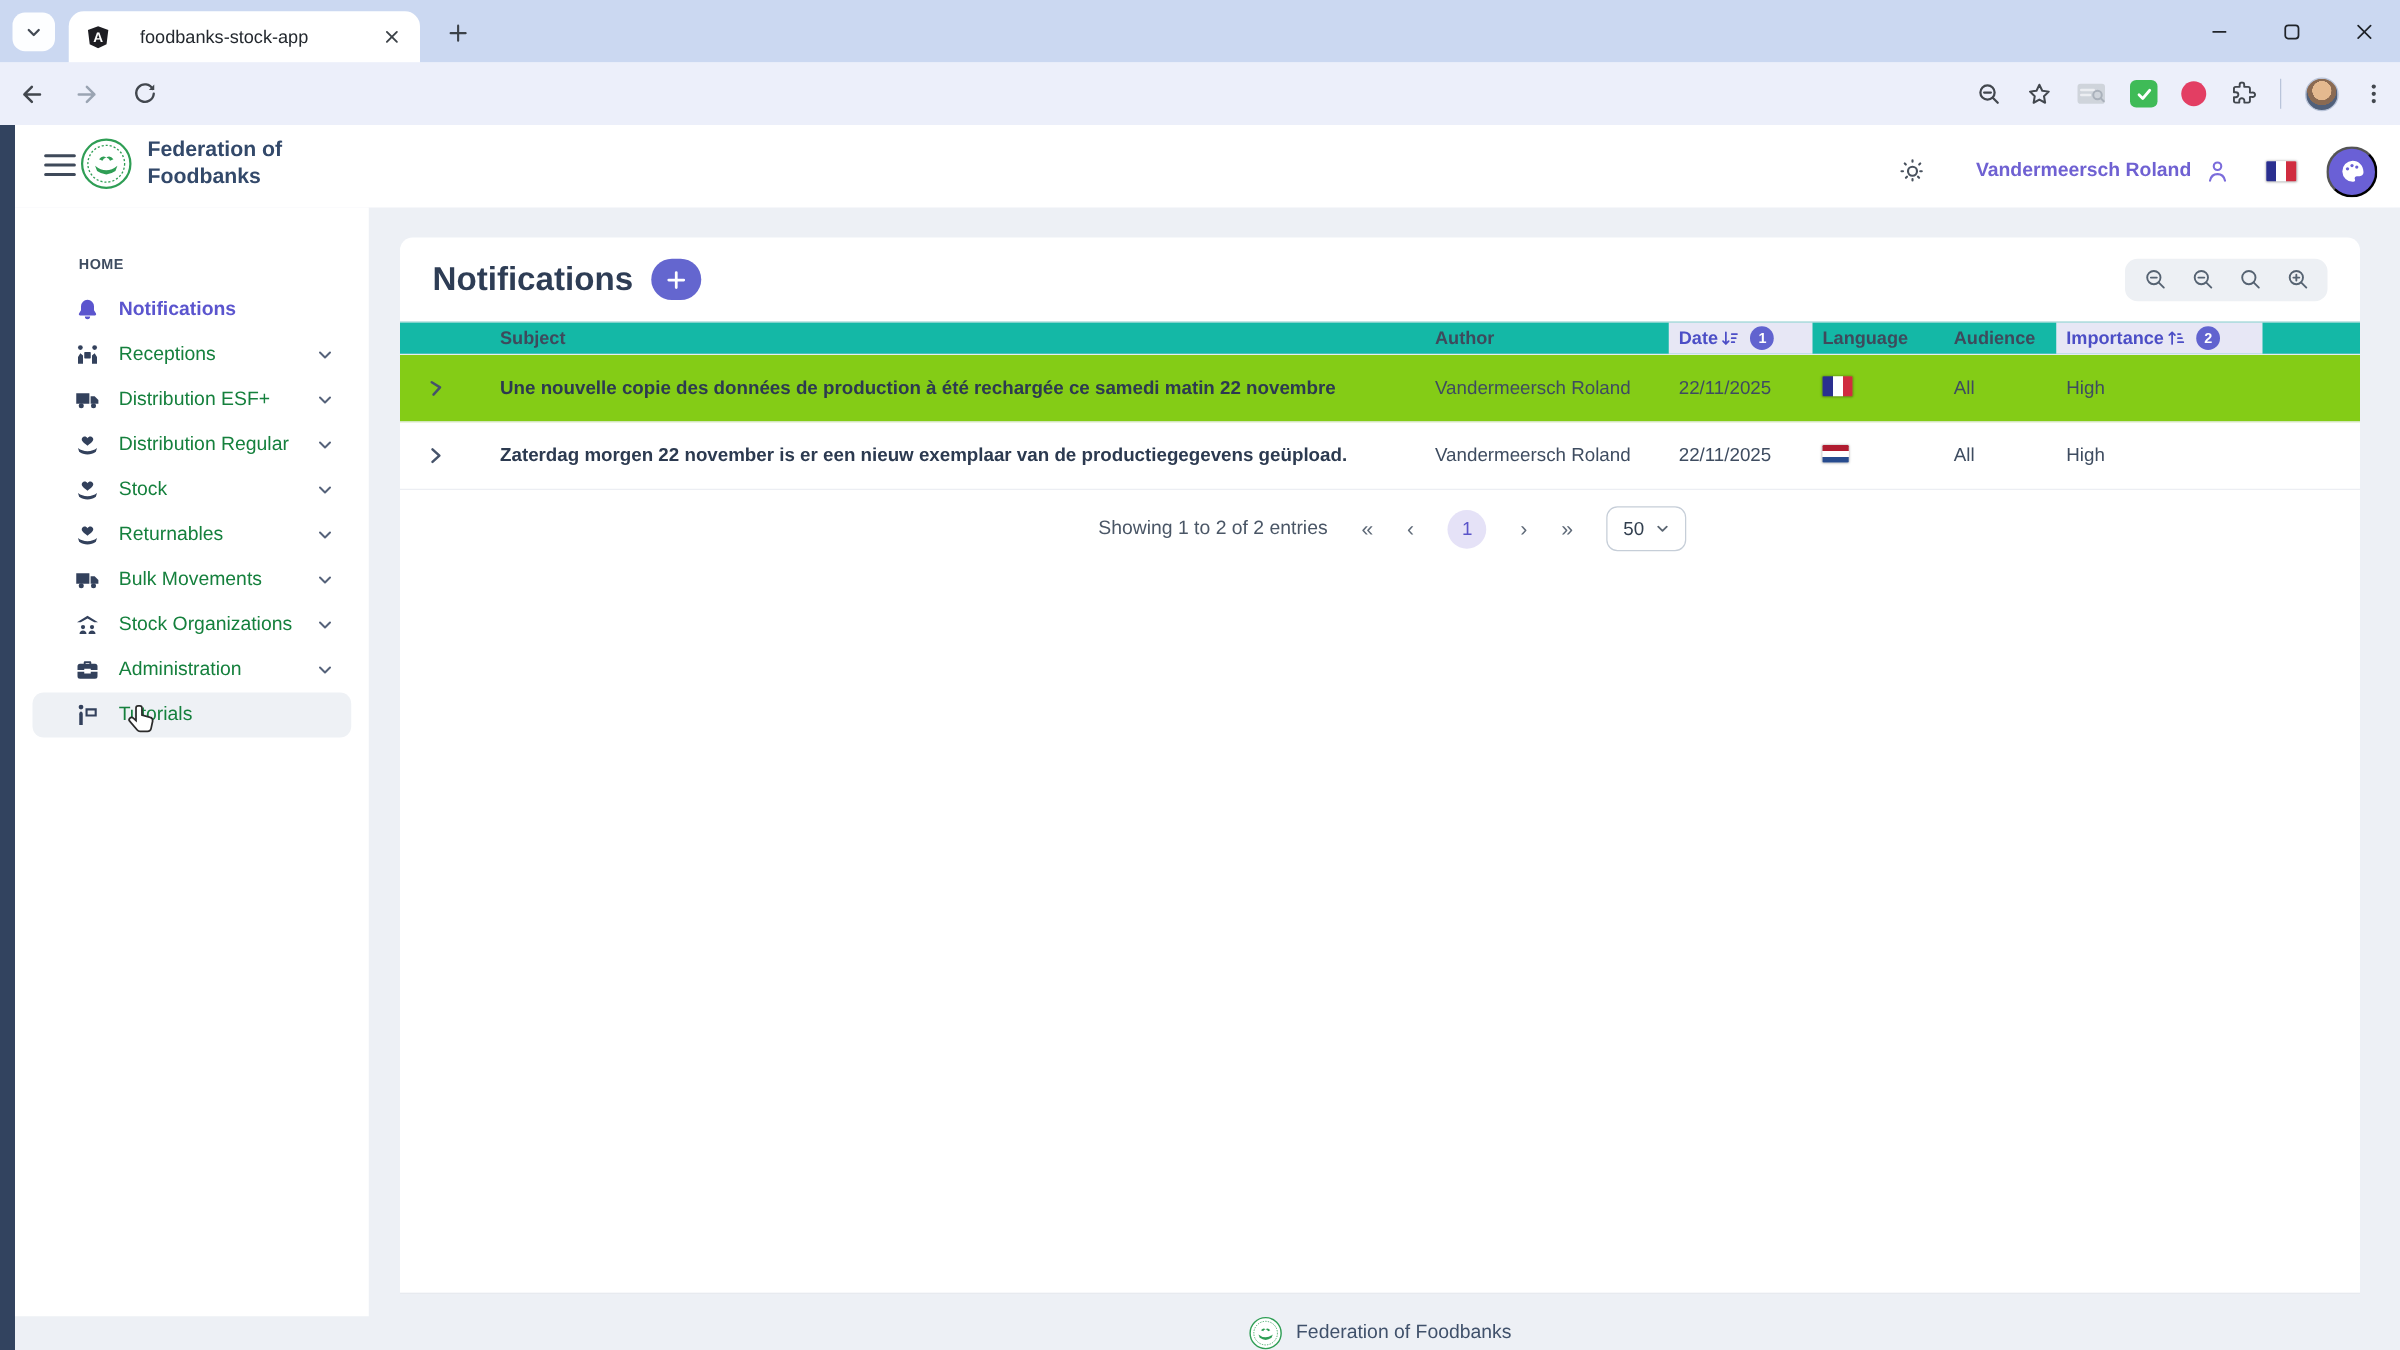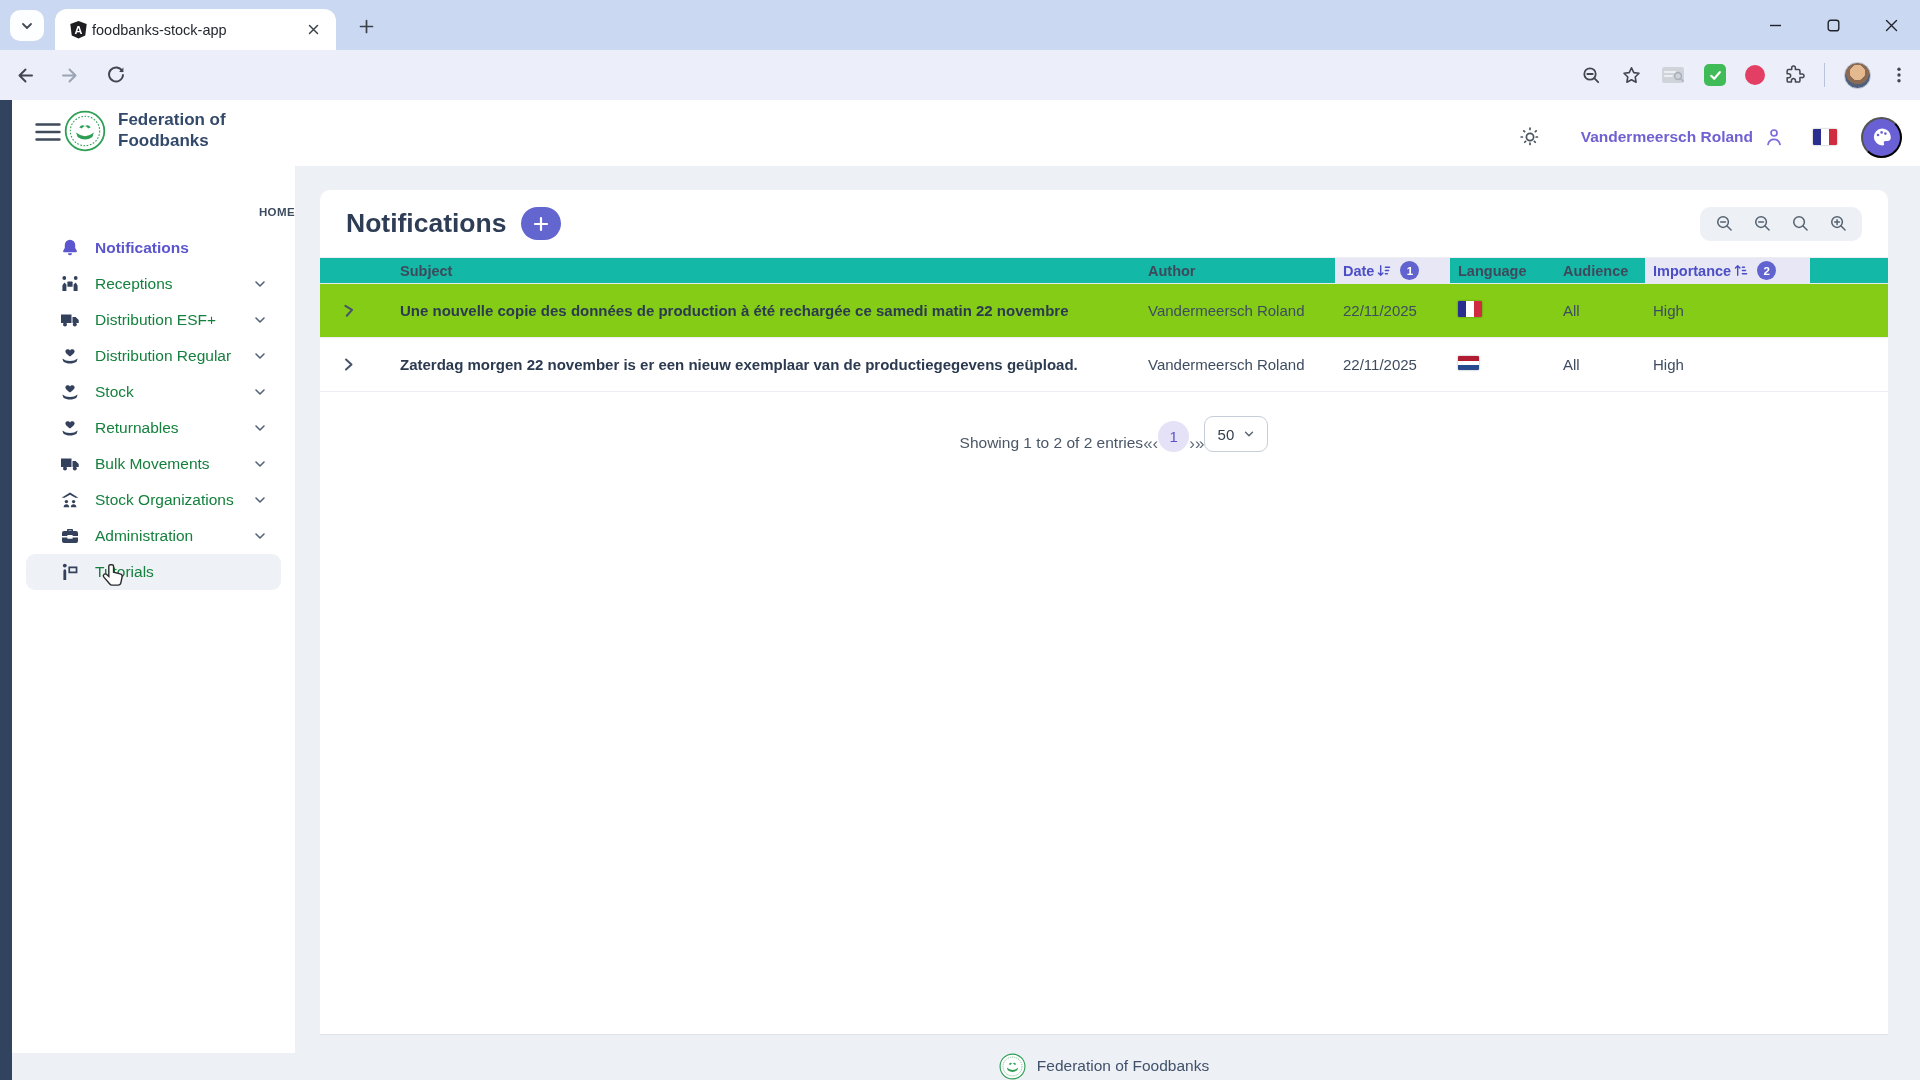--- a/index.html
+++ b/index.html
@@ -4,21 +4,21 @@
 <style>
   * { box-sizing:border-box; }
   html,body { margin:0; padding:0; }
   body { width:1920px; height:1080px; font-family:"Liberation Sans",sans-serif; }
   .screen { position:relative; width:1920px; height:1080px; background:#fff; overflow:hidden; }
 
   
   .tabbar { position:absolute; top:0; left:0; right:0; height:50px; background:#cbd8f1; }
   .tabsearch { position:absolute; left:10px; top:10px; width:34px; height:31px; background:#fdfeff; border-radius:10px; display:flex; align-items:center; justify-content:center; }
   .tab { position:absolute; left:55px; top:9px; width:281px; height:41px; background:#fff; border-radius:12px 12px 0 0; display:flex; align-items:center; padding:0 12px 0 14px; }
-  .tab-title { font-size:14.5px; color:#23282e; margin-left:4px; flex:1; white-space:nowrap; overflow:hidden; }
+  .tab-title { font-size:14.5px; color:#23282e; margin-left:24px; flex:1; white-space:nowrap; overflow:hidden; }
   .tab-close { width:22px; height:22px; display:flex; align-items:center; justify-content:center; border-radius:50%; }
   .newtab { position:absolute; left:352px; top:12px; width:28px; height:28px; display:flex; align-items:center; justify-content:center; }
   .wincontrols { position:absolute; right:0; top:0; height:50px; display:flex; }
   .wc { width:58px; height:50px; display:flex; align-items:center; justify-content:center; }
 
   .toolbar { position:absolute; top:50px; left:0; right:0; height:50px; background:#eceffa; }
   .tb-left { position:absolute; left:14px; top:0; height:100%; display:flex; gap:25px; align-items:center; }
   .omnibox { position:absolute; left:155px; top:57px; width:1375px; height:37px; background:#fff; border-radius:19px; display:flex; align-items:center; padding:0 14px; }
   .url { font-size:14.5px; color:#2b323c; margin-left:10px; white-space:nowrap; overflow:hidden; }
   .tb-right { position:absolute; right:12px; top:0; height:100%; display:flex; align-items:center; gap:19px; }
@@ -36,21 +36,21 @@
   .flag { width:21px; height:14px; border-radius:1px; box-shadow:0 0 2px rgba(0,0,0,.4); display:inline-block; }
   .flag-fr { background:linear-gradient(to right,#2a2f8f 0 33.4%,#fff 33.4% 66.7%,#d02c3f 66.7%); width:24px; height:16px; }
   .flag-nl { background:linear-gradient(to bottom,#b01c30 0 33.4%,#fff 33.4% 66.7%,#274b8e 66.7%); }
   .palettebtn { width:41px; height:41px; border-radius:50%; background:#6a60d6; display:flex; align-items:center; justify-content:center; margin-left:24px; }
   .hdr-flag { margin-left:28px; }
 
   
   .navstrip { position:absolute; top:100px; left:0; bottom:0; width:12px; background:#32435f; }
   .appbody { position:absolute; top:166px; left:12px; right:0; bottom:0; background:#edf0f5; }
   .sidebar { position:absolute; left:0; top:0; width:283px; height:887px; background:#fff; }
-  .sb-section { margin:40px 0 10px 51px; font-size:11.5px; font-weight:bold; letter-spacing:.4px; color:#3e4c60;text-align:right; }
+  .sb-section { margin:40px 0 10px 51px; font-size:11.5px; font-weight:bold; letter-spacing:.4px; color:#3e4c60; }
   .sb-list { padding-top:2px; }
   .sb-item { height:36px; display:flex; align-items:center; margin:0 14px; padding-left:34px; position:relative; color:#15803d; font-size:15.5px; border-radius:9px; }
   .sb-item .ic { width:20px; height:20px; margin-right:15px; flex:0 0 20px; color:#33415c; }
   .sb-item .chev { position:absolute; right:14px; color:#55627a; }
   .sb-item.active { color:#5b55ce; font-weight:bold; }
   .sb-item.active .ic { color:#5b55ce; }
   .sb-item.hovered { background:#eef1f5; }
   .cursor-hand { position:absolute; left:88px; top:397px; }
 
   
@@ -69,21 +69,21 @@
   .th.sorted { background:#e7e7f5; color:#4c4ec6; }
   .badge { width:19px; height:19px; border-radius:50%; background:#6163cf; color:#fff; font-size:11.5px; font-weight:bold; display:flex; align-items:center; justify-content:center; margin-left:9px; }
   .sorticon { margin-left:2px; display:flex; }
   .tbody-row { height:54px; border-bottom:1px solid #eceef3; }
   .row-odd { background:#84cc16; }
   .row-even { background:#fff; }
   .expander { display:flex; align-items:center; justify-content:center; color:#46536a; }
   .subject { font-weight:bold; font-size:15px; color:#2c3a50; padding-left:24px; }
   .cell { font-size:15px; color:#3e4c60; padding-left:8px; }
 
-  .pgrow { height:58px; display:flex; align-items:flex-end; justify-content:center; margin-top:2px;margin-left:20px; }
+  .pgrow { height:58px; display:flex; align-items:center; justify-content:center; gap:27px; margin-top:2px;margin-left:20px; }
   .pgtext { font-size:15.5px; color:#4a5666; }
   .pgbtn { font-size:17px; color:#5f6a78; background:none; border:none; padding:0; line-height:1; }
   .pgcur { width:31px; height:31px; border-radius:50%; background:#e5e2f7; color:#5a54c9; display:flex; align-items:center; justify-content:center; font-size:15px; }
   .pgsize { width:64px; height:36px; border:1px solid #c6ced8; border-radius:9px; background:#fff; display:flex; align-items:center; justify-content:center; gap:9px; font-size:15px; color:#323f4f; }
 
   .appfooter { position:absolute; left:25px; right:32px; bottom:0; height:28px; display:flex; align-items:center; justify-content:center; gap:11px; }
   .footertext { font-size:15.5px; color:#40516b; }
 </style>
 </head>
 <body>

